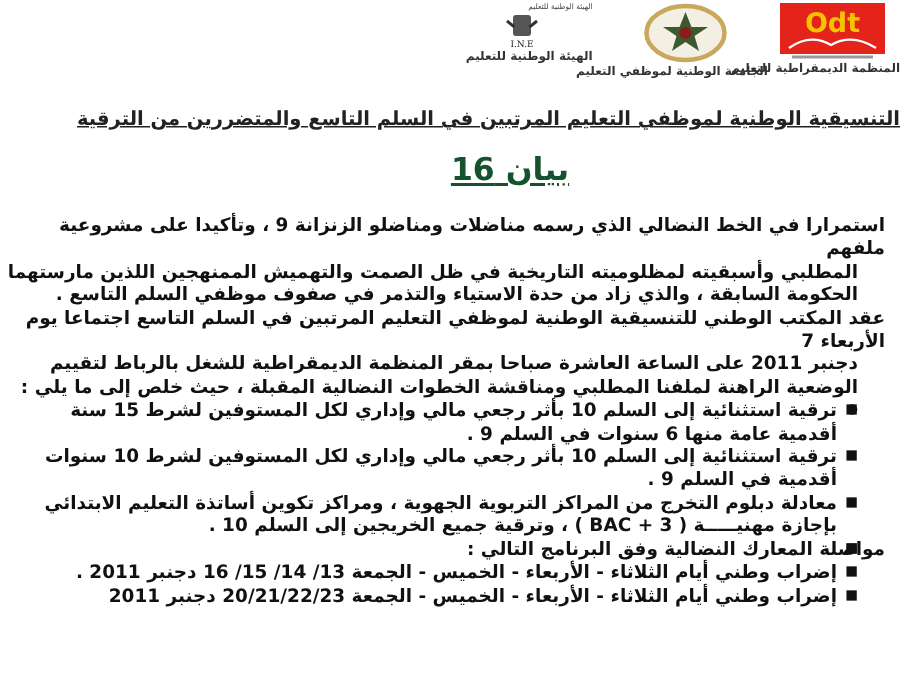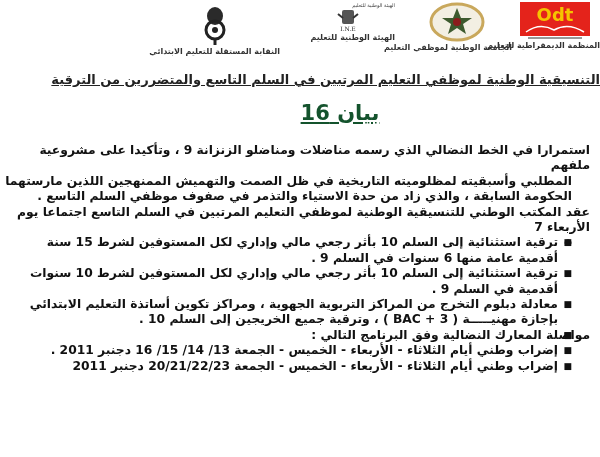--- a/index.html
+++ b/index.html
@@ -47,41 +47,33 @@
   </div>
   <div class="org org3">
     <div class="tiny">الهيئة الوطنية للتعليم</div>
     <svg class="logo" width="30" height="24" viewBox="0 0 30 24">
       <rect x="9" y="2" width="12" height="14" fill="#555" rx="2"></rect>
       <path d="M5 6 L10 10 M25 6 L20 10" stroke="#333" stroke-width="2"></path>
       <text x="15" y="23" text-anchor="middle" font-family="DejaVu Serif, serif" font-size="6" fill="#222">I.N.E</text>
     </svg>
     <div class="name">الهيئة الوطنية للتعليم</div>
   </div>
-  <div class="org org4">
-    <svg class="logo" width="34" height="44" viewBox="0 0 34 44">
-      <ellipse cx="17" cy="14" rx="8" ry="9" fill="#2a2a2a"></ellipse>
-      <circle cx="17" cy="28" r="9" fill="none" stroke="#222" stroke-width="3"></circle>
-      <circle cx="17" cy="28" r="3" fill="#222"></circle>
-      <path d="M17 37 L17 43" stroke="#222" stroke-width="3"></path>
-    </svg>
-    <div class="name">النقابة المستقلة للتعليم الابتدائي</div>
-  </div>
 </div>
 
 <div class="coord">التنسيقية الوطنية لموظفي التعليم المرتبين في السلم التاسع والمتضررين من الترقية</div>
 <div class="title">بيان 16</div>
 
 <div class="body">
   <p class="para">
     <span>استمرارا في الخط النضالي الذي رسمه مناضلات ومناضلو الزنزانة 9 ، وتأكيدا على مشروعية ملفهم</span>
     <span class="cont">المطلبي وأسبقيته لمظلوميته التاريخية في ظل الصمت والتهميش الممنهجين اللذين مارستهما الحكومة السابقة ، والذي زاد من حدة الاستياء والتذمر في صفوف موظفي السلم التاسع .</span>
   </p>
   <p class="para">
     <span>عقد المكتب الوطني للتنسيقية الوطنية لموظفي التعليم المرتبين في السلم التاسع اجتماعا يوم الأربعاء 7</span>
+    <span class="cont">دجنبر 2011 على الساعة العاشرة صباحا بمقر المنظمة الديمقراطية للشغل بالرباط لتقييم الوضعية الراهنة لملفنا المطلبي ومناقشة الخطوات النضالية المقبلة ، حيث خلص إلى ما يلي :</span>
   </p>
   <ul>
     <li><span class="bul">●</span></li>
   </ul>
   <ul>
     <li><span class="bul">■</span><span>ترقية استثنائية إلى السلم 10 بأثر رجعي مالي وإداري لكل المستوفين لشرط 15 سنة أقدمية عامة منها 6 سنوات في السلم 9 .</span></li>
     <li><span class="bul">■</span><span>ترقية استثنائية إلى السلم 10 بأثر رجعي مالي وإداري لكل المستوفين لشرط 10 سنوات أقدمية في السلم 9 .</span></li>
     <li><span class="bul">■</span><span>معادلة دبلوم التخرج من المراكز التربوية الجهوية ، ومراكز تكوين أساتذة التعليم الابتدائي بإجازة مهنيـــــة ( BAC + 3 ) ، وترقية جميع الخريجين إلى السلم 10 .</span></li>
     <li><span class="bul">■</span></li>
     <li><span class="bul">■</span></li>

